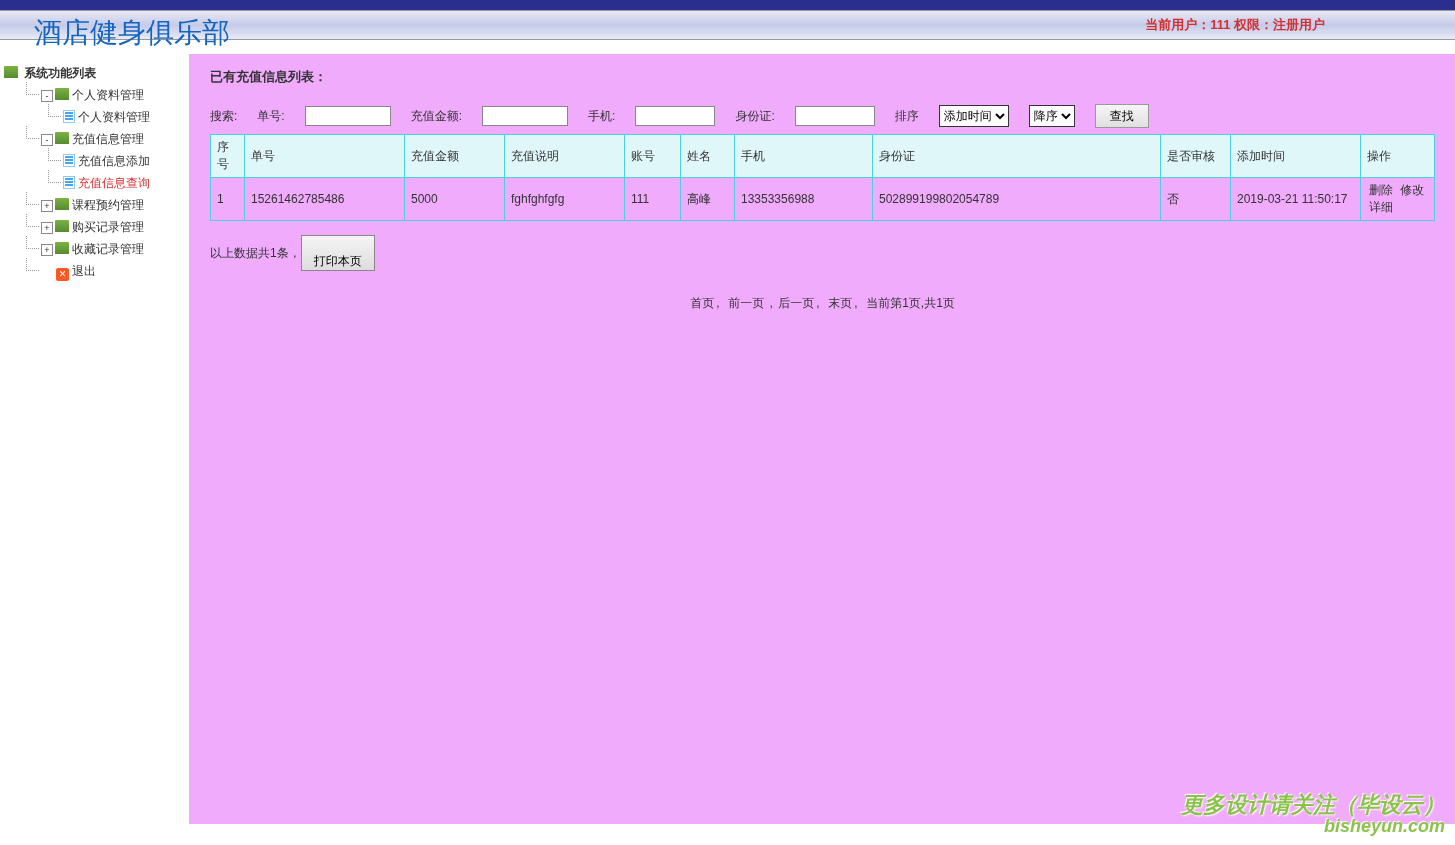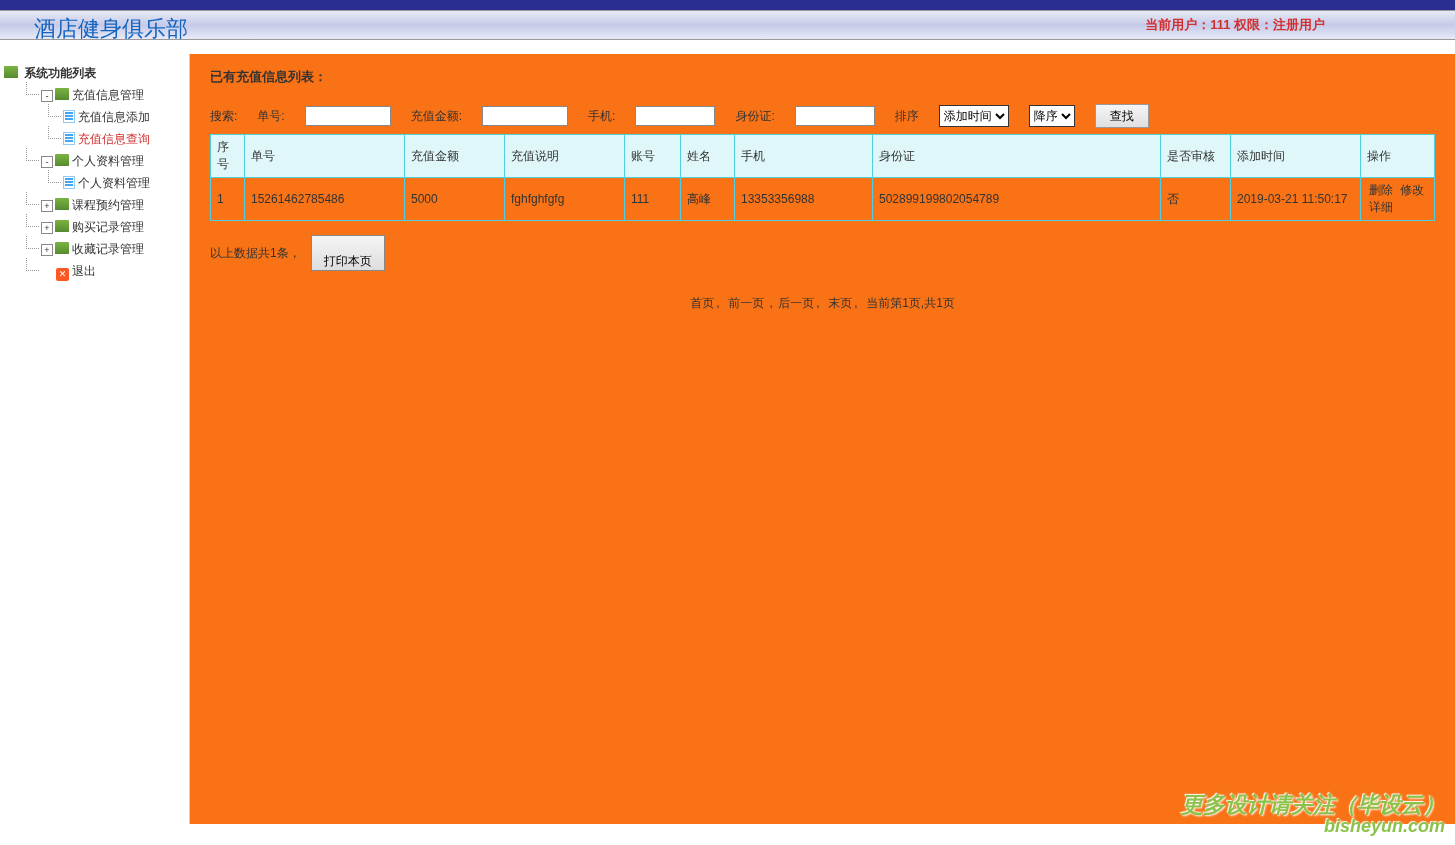--- a/index.html
+++ b/index.html
@@ -19,21 +19,21 @@
     .user-info { color: #d32f2f; font-weight: bold; font-size: 13px; }
     
     .title-bar {
       height: 24px;
       padding-left: 34px;
       display: flex;
       align-items: flex-start;
       position: relative;
       top: -26px;
     }
-    .app-title { color: #1565c0; font-size: 22px; font-family: "SimSun", serif; }
+    .app-title { color: #1565c0; font-size: 28px; font-family: "SimSun", serif; }
     
     .container { display: flex; margin-top: -10px; }
     
     .sidebar {
       width: 190px;
       min-height: 770px;
       border-right: 1px solid #ccc;
       padding: 8px 4px;
       background: #fff;
     }
@@ -73,21 +73,21 @@
     .tree-children { list-style: none; padding-left: 22px; }
     .tree-children .tree-item::before {
       content: ""; display: inline-block; width: 12px; height: 12px;
       border-left: 1px dotted #999; border-bottom: 1px dotted #999;
       margin-right: 2px; position: relative; top: -4px;
     }
     
     .main {
       flex: 1;
       padding: 14px 20px;
-      background: #f97316;
+      background: #f0abfc;
     }
     .section-title { font-weight: bold; margin-bottom: 18px; font-size: 13px; }
     
     .search-row { display: flex; align-items: center; gap: 20px; margin-bottom: 6px; flex-wrap: wrap; }
     .search-row label { font-size: 12px; }
     .search-input { width: 86px; height: 20px; border: 1px solid #888; padding: 0 2px; }
     .search-input.sm { width: 80px; }
     .search-select { height: 22px; border: 1px solid #333; background: #fff; font-size: 12px; }
     .search-btn {
       height: 24px; padding: 0 14px;
@@ -98,21 +98,21 @@
     .data-table { width: 100%; border-collapse: collapse; }
     .data-table th, .data-table td {
       border: 1px solid #4dd0e1;
       padding: 4px 6px; text-align: left; font-size: 12px; font-weight: normal;
       height: 24px;
     }
     .data-table thead th { background: #e0f7fa; }
     .data-table .center { text-align: left; }
     .op-link { color: #333; cursor: pointer; margin: 0 2px; }
     
-    .summary-row { display: flex; align-items: center; gap: 10px; margin-top: 14px; }
+    .summary-row { display: flex; align-items: center; margin-top: 14px; }
     .summary-text { font-size: 12px; }
     .print-btn {
       height: 26px; padding: 17px 12px;
       background: linear-gradient(#f5f5f5, #ddd);
       border: 1px solid #888; cursor: pointer; font-size: 12px;
     }
     
     .pager { text-align: center; margin-top: 24px; font-size: 12px; }
     .pager span { margin: 0 2px; cursor: pointer; }
     
@@ -136,26 +136,26 @@
   <span class="app-title">酒店健身俱乐部</span>
 </div>
 
 <div class="container">
   <div class="sidebar">
     <ul class="tree-root">
       <li class="tree-item">
         <span class="folder-icon"></span>
         <span class="tree-label bold">系统功能列表</span>
         <ul class="tree-children" id="tree-groups">
+            <li class="tree-item"><span class="tree-toggle">-</span><span class="folder-icon"></span><span class="tree-label">个人资料管理</span><ul class="tree-children">
+                <li class="tree-item"><span class="doc-icon"></span><span class="tree-label">个人资料管理</span></li>
+              </ul></li>
             <li class="tree-item"><span class="tree-toggle">-</span><span class="folder-icon"></span><span class="tree-label">充值信息管理</span><ul class="tree-children">
                 <li class="tree-item"><span class="doc-icon"></span><span class="tree-label">充值信息添加</span></li>
                 <li class="tree-item"><span class="doc-icon"></span><span class="tree-label active">充值信息查询</span></li>
-              </ul></li>
-            <li class="tree-item"><span class="tree-toggle">-</span><span class="folder-icon"></span><span class="tree-label">个人资料管理</span><ul class="tree-children">
-                <li class="tree-item"><span class="doc-icon"></span><span class="tree-label">个人资料管理</span></li>
               </ul></li>
             <li class="tree-item"><span class="tree-toggle">+</span><span class="folder-icon"></span><span class="tree-label">课程预约管理</span></li>
             <li class="tree-item"><span class="tree-toggle">+</span><span class="folder-icon"></span><span class="tree-label">购买记录管理</span></li>
             <li class="tree-item"><span class="tree-toggle">+</span><span class="folder-icon"></span><span class="tree-label">收藏记录管理</span></li>
             <li class="tree-item"><span class="tree-spacer"></span><span class="exit-icon">✕</span><span class="tree-label">退出</span></li>
           </ul>
       </li>
     </ul>
   </div>
 

